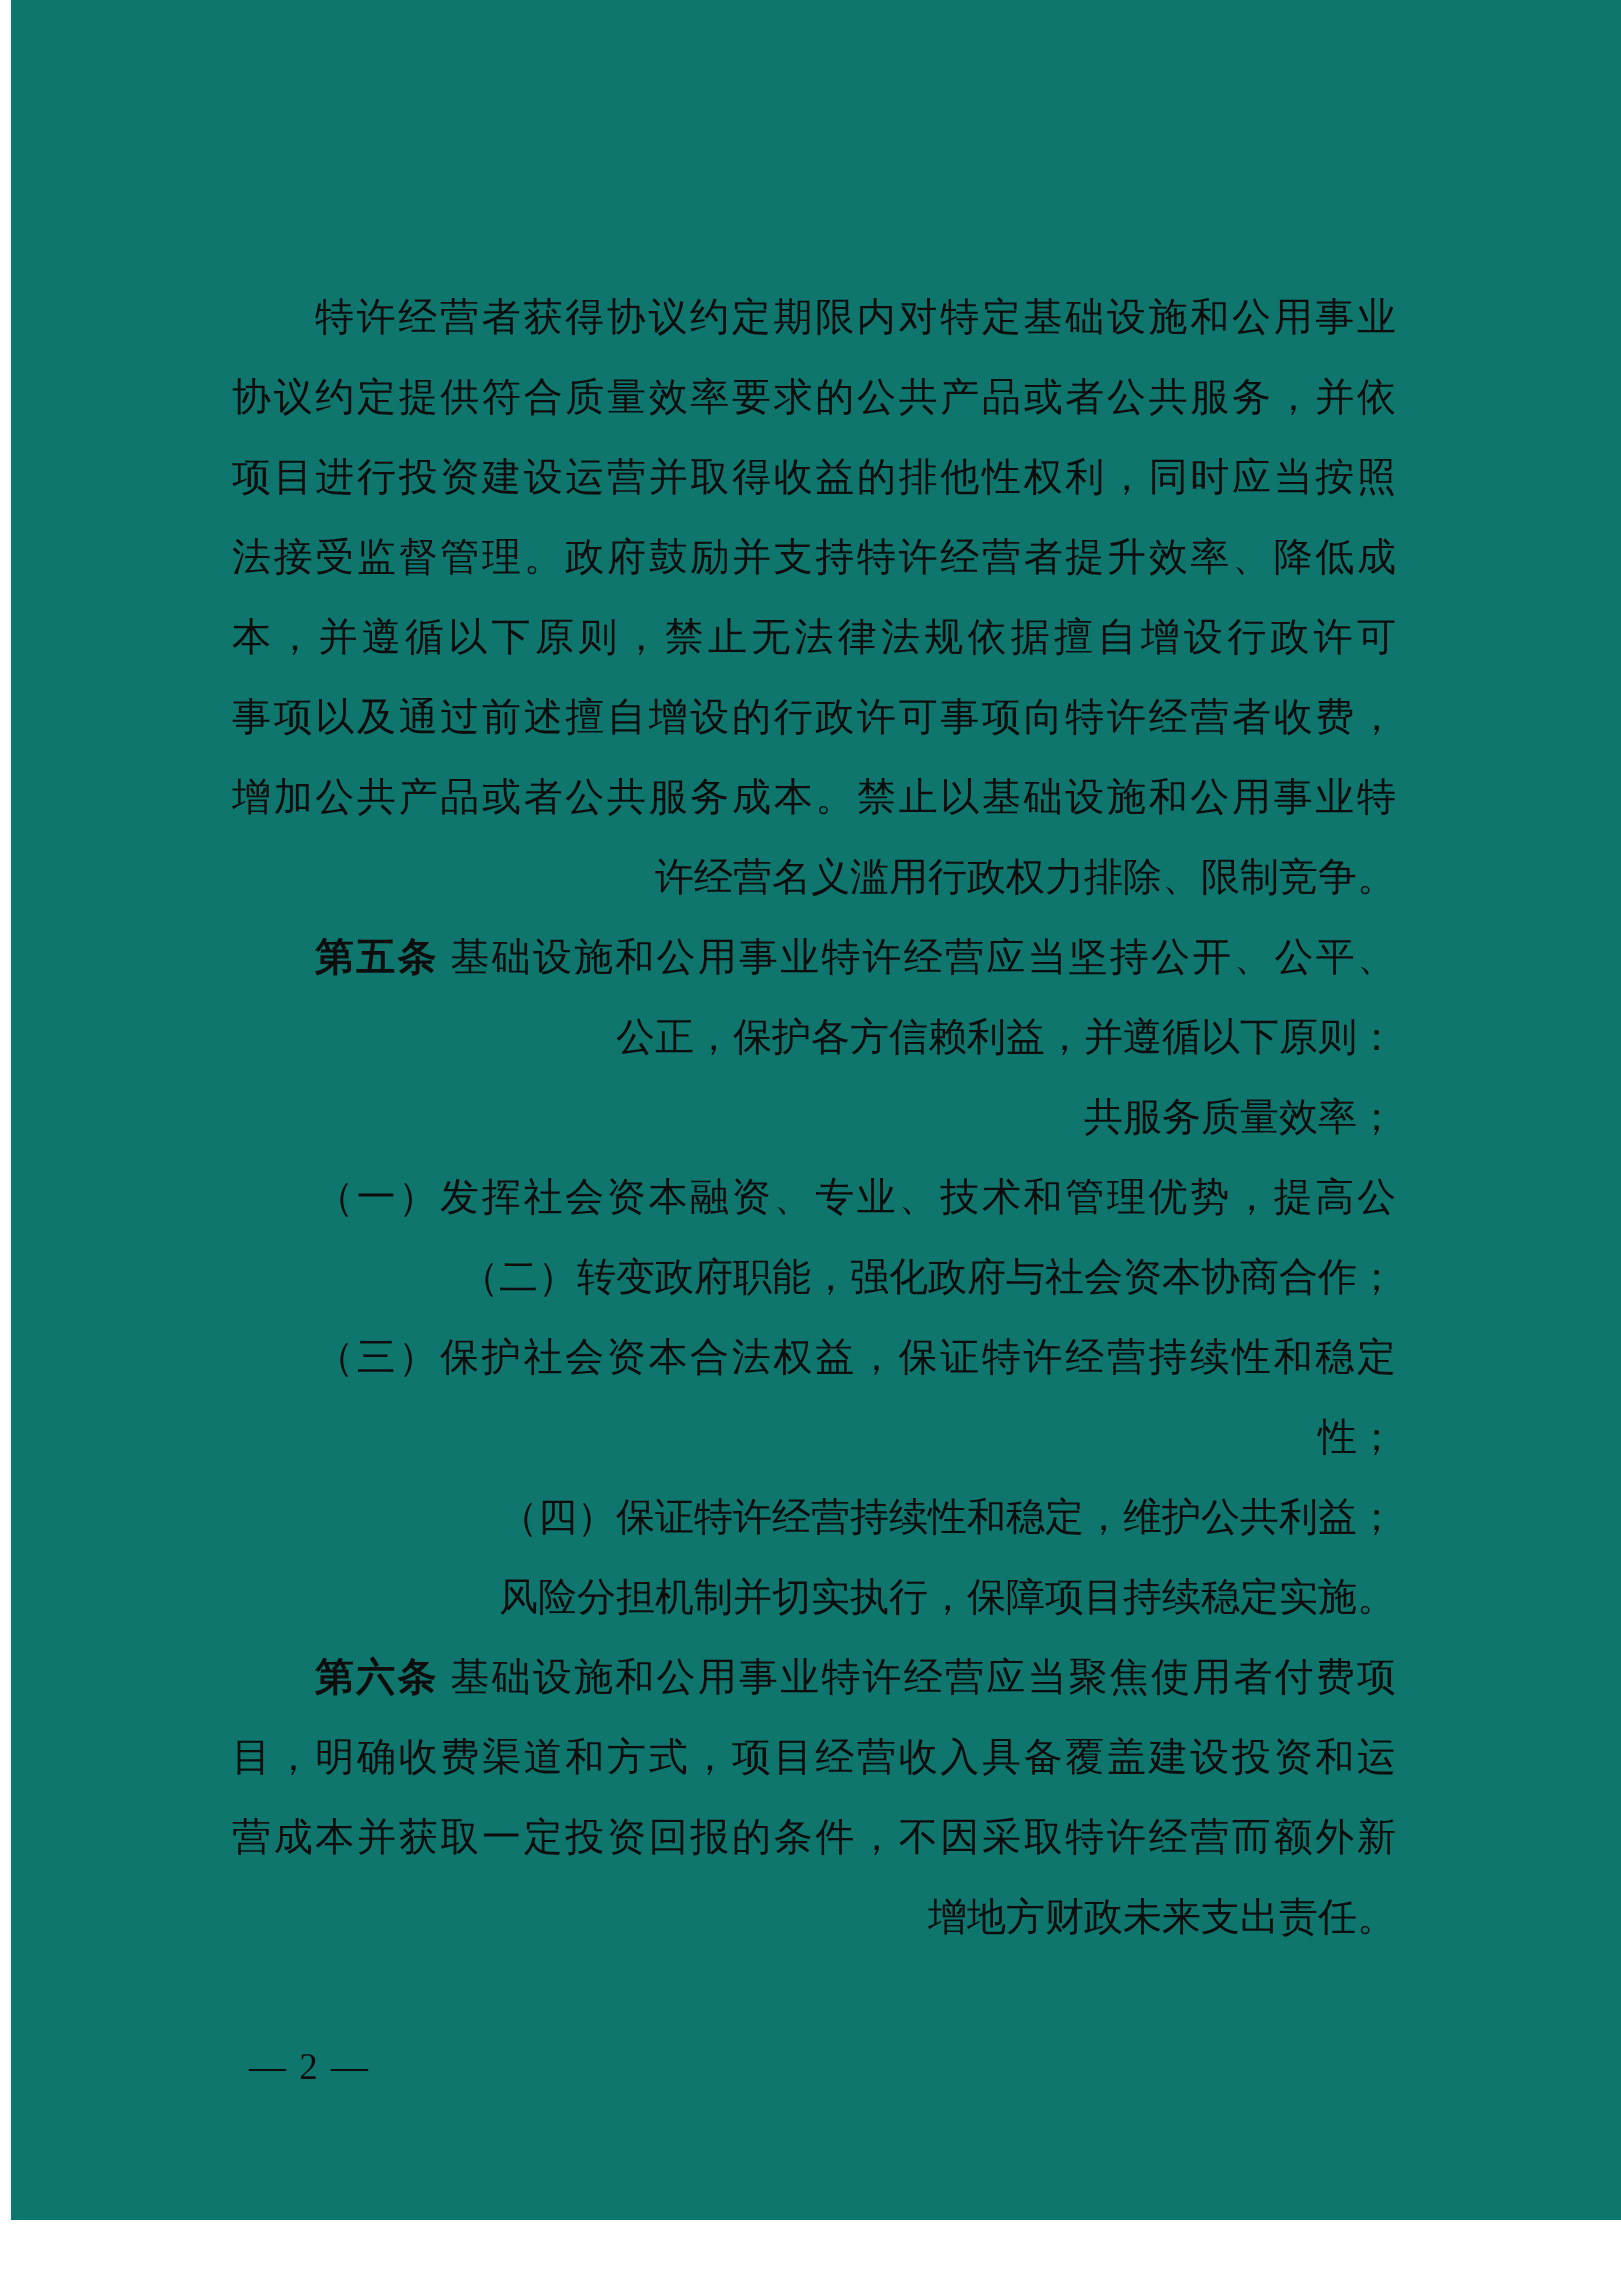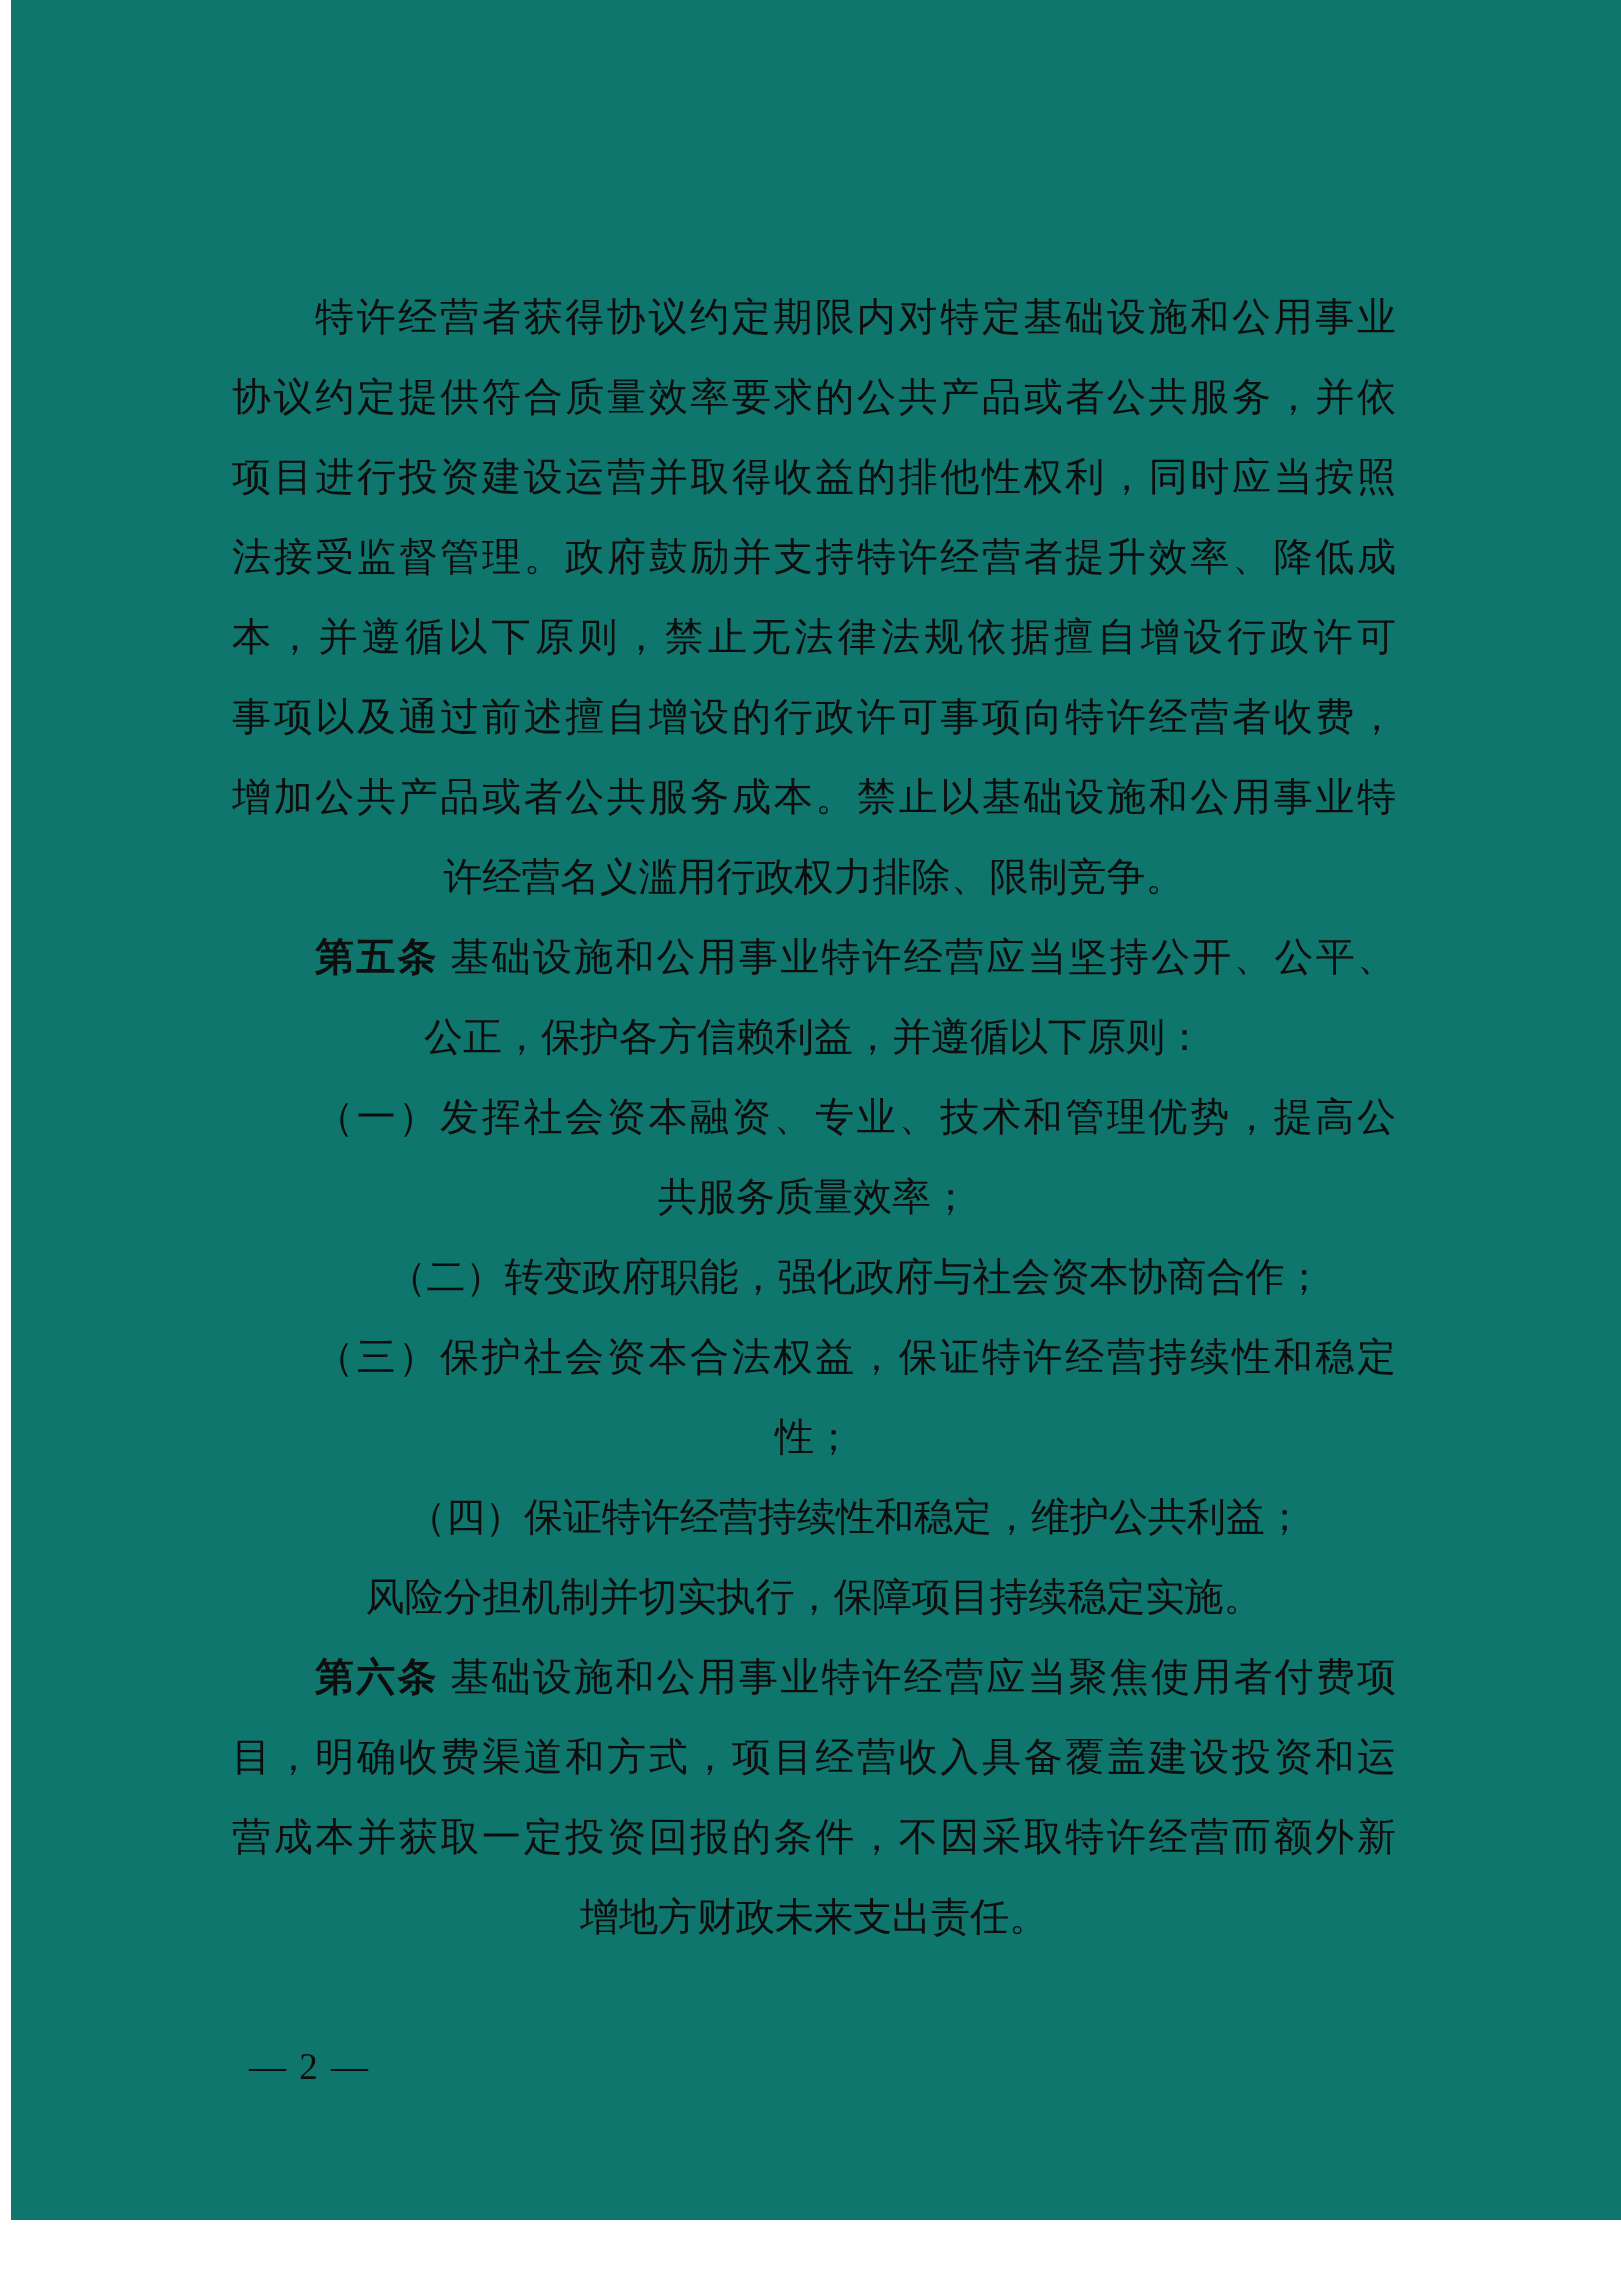--- a/index.html
+++ b/index.html
@@ -25,21 +25,21 @@
     position: absolute;
     left: 221px;
     top: 277px;
     width: 1164px;
   }
   .line {
     height: 80px;
     line-height: 80px;
     font-size: 39px;
     letter-spacing: 0px;
-    text-align: center;
+    text-align: right;
     white-space: nowrap;
   }
   .line.just {
     white-space: normal;
     text-align: justify;
     text-align-last: justify;
     text-justify: inter-character;
   }
   .line.indent {
     padding-left: 83px;
@@ -68,22 +68,22 @@
     <div class="line indent just"><span>特许经营者获得协议约定期限内对特定基础设施和公用事业</span></div>
     <div class="line just"><span>协议约定提供符合质量效率要求的公共产品或者公共服务，并依</span></div>
     <div class="line just"><span>项目进行投资建设运营并取得收益的排他性权利，同时应当按照</span></div>
     <div class="line just"><span>法接受监督管理。政府鼓励并支持特许经营者提升效率、降低成</span></div>
     <div class="line just"><span>本，并遵循以下原则，禁止无法律法规依据擅自增设行政许可</span></div>
     <div class="line just"><span>事项以及通过前述擅自增设的行政许可事项向特许经营者收费，</span></div>
     <div class="line just"><span>增加公共产品或者公共服务成本。禁止以基础设施和公用事业特</span></div>
     <div class="line"><span>许经营名义滥用行政权力排除、限制竞争。</span></div>
     <div class="line indent just"><span class="art">第五条</span><span> 基础设施和公用事业特许经营应当坚持公开、公平、</span></div>
     <div class="line"><span>公正，保护各方信赖利益，并遵循以下原则：</span></div>
+    <div class="line"><span>共服务质量效率；</span></div>
     <div class="line indent just"><span>（一）发挥社会资本融资、专业、技术和管理优势，提高公</span></div>
-    <div class="line"><span>共服务质量效率；</span></div>
     <div class="line indent"><span>（二）转变政府职能，强化政府与社会资本协商合作；</span></div>
     <div class="line indent just"><span>（三）保护社会资本合法权益，保证特许经营持续性和稳定</span></div>
     <div class="line"><span>性；</span></div>
     <div class="line indent"><span>（四）保证特许经营持续性和稳定，维护公共利益；</span></div>
     <div class="line"><span>风险分担机制并切实执行，保障项目持续稳定实施。</span></div>
     <div class="line indent just"><span class="art">第六条</span><span> 基础设施和公用事业特许经营应当聚焦使用者付费项</span></div>
     <div class="line just"><span>目，明确收费渠道和方式，项目经营收入具备覆盖建设投资和运</span></div>
     <div class="line just"><span>营成本并获取一定投资回报的条件，不因采取特许经营而额外新</span></div>
     <div class="line"><span>增地方财政未来支出责任。</span></div>
   </div>

